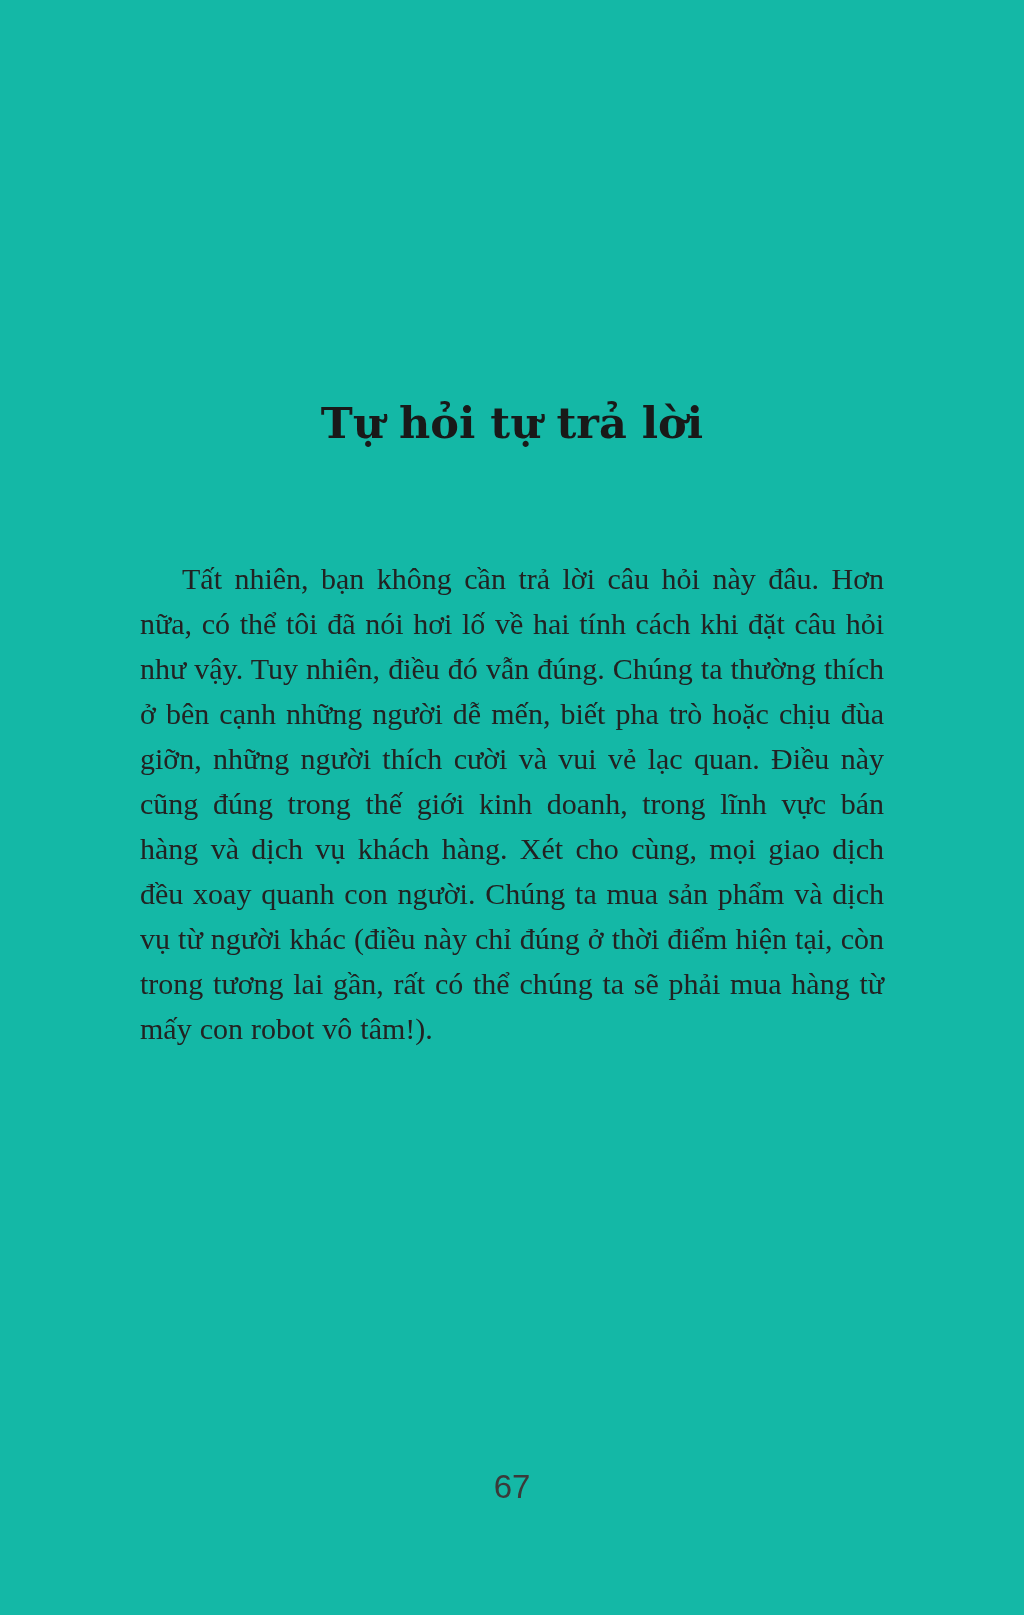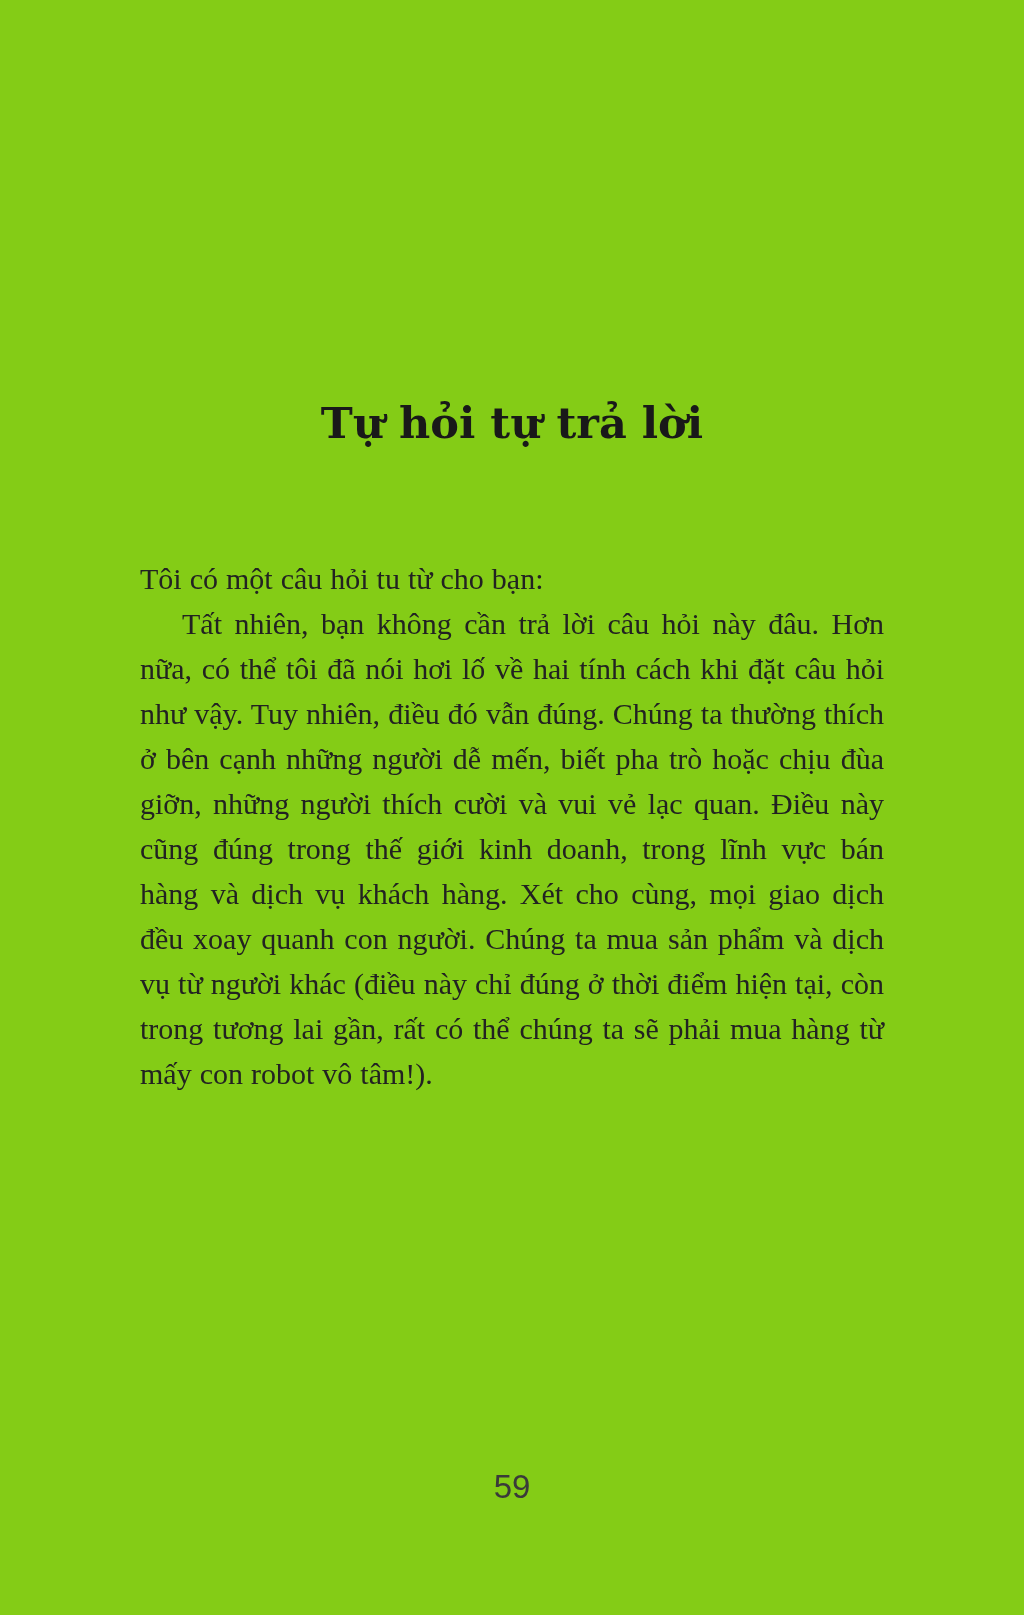--- a/index.html
+++ b/index.html
@@ -4,21 +4,21 @@
 <style>
   html, body {
     margin: 0;
     padding: 0;
     background: #ffffff;
   }
   .page {
     position: relative;
     width: 1024px;
     height: 1615px;
-    background: #84cc16;
+    background: #14b8a6;
     overflow: hidden;
     font-family: "Liberation Serif", "DejaVu Serif", serif;
     color: #1e1e1e;
   }
   .chapter-title {
     position: absolute;
     top: 398px;
     left: 0;
     width: 100%;
     margin: 0;
@@ -60,19 +60,18 @@
   }
 </style>
 </head>
 <body>
 
 <div class="page">
 
   <h1 class="chapter-title">Tự hỏi tự trả lời</h1>
 
   <div class="body-text">
-    <p class="para no-indent">Tôi có một câu hỏi tu từ cho bạn:</p>
     <p class="para">Tất nhiên, bạn không cần trả lời câu hỏi này đâu. Hơn nữa, có thể tôi đã nói hơi lố về hai tính cách khi đặt câu hỏi như vậy. Tuy nhiên, điều đó vẫn đúng. Chúng ta thường thích ở bên cạnh những người dễ mến, biết pha trò hoặc chịu đùa giỡn, những người thích cười và vui vẻ lạc quan. Điều này cũng đúng trong thế giới kinh doanh, trong lĩnh vực bán hàng và dịch vụ khách hàng. Xét cho cùng, mọi giao dịch đều xoay quanh con người. Chúng ta mua sản phẩm và dịch vụ từ người khác (điều này chỉ đúng ở thời điểm hiện tại, còn trong tương lai gần, rất có thể chúng ta sẽ phải mua hàng từ mấy con robot vô tâm!).</p>
   </div>
 
-  <div class="page-number">59</div>
+  <div class="page-number">67</div>
 
 </div>
 
 </body></html>

